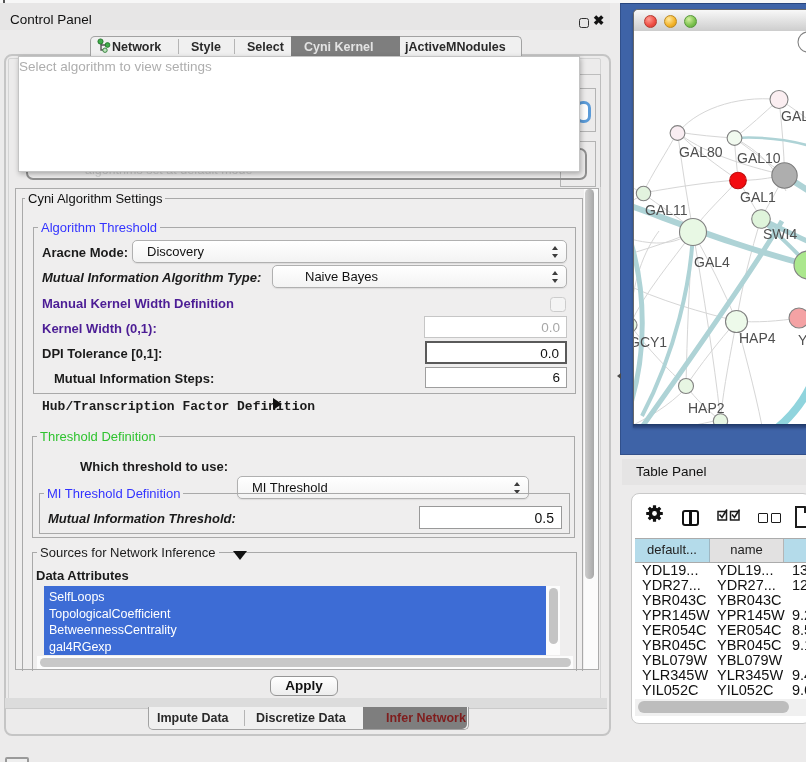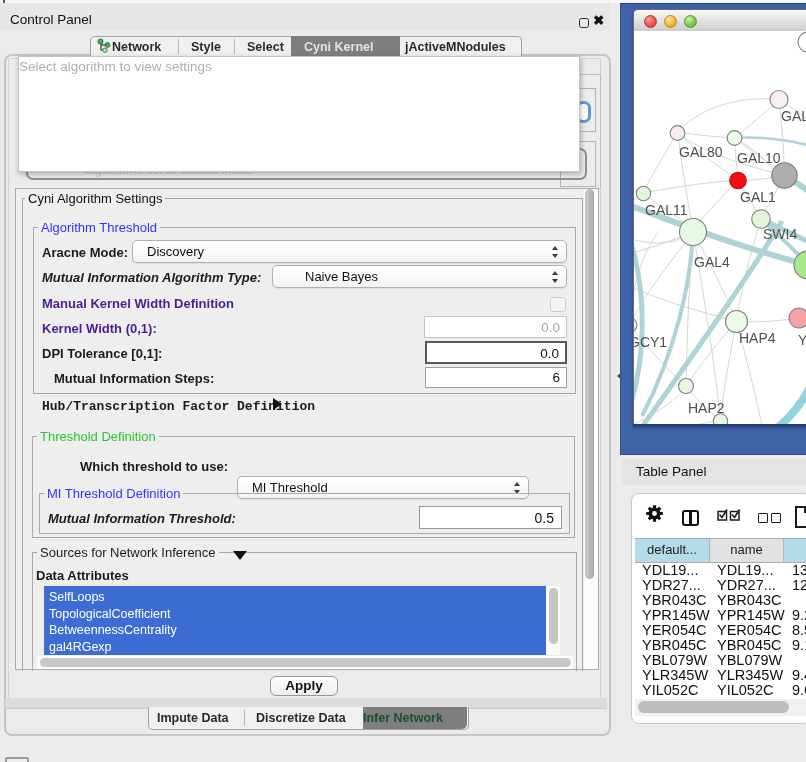--- a/index.html
+++ b/index.html
@@ -141,21 +141,21 @@
 
 <div class="abs" style="left:270px;top:676px;width:68px;height:20px;background:linear-gradient(#ffffff,#ededed);border:1.4px solid #969696;border-radius:6px;box-sizing:border-box;text-align:center;font-size:13.5px;font-weight:bold;color:#111;"><span style="position:relative;top:1px;">Apply</span></div>
 
 <div class="abs" style="left:5px;top:698px;width:602px;height:10px;background:#dcdcdc;border-bottom:1px solid #cacaca;"></div>
 <div class="abs" style="left:148px;top:707px;width:319px;height:22px;background:#f0f0f0;border:1px solid #a2a2a2;border-top:none;border-radius:0 0 5px 5px;"></div>
 <div class="abs" style="left:363px;top:707px;width:104px;height:22px;background:#7e7e7e;border-radius:0 0 5px 0;"></div>
 <div class="abs" style="left:244px;top:710px;width:1px;height:16px;background:#b5b5b5;"></div>
 <div class="abs" style="left:148px;top:711px;width:320px;height:16px;font-size:12.5px;font-weight:bold;color:#2a2a2a;">
   <span class="abs" style="left:9px;">Impute Data</span>
   <span class="abs" style="left:108px;">Discretize Data</span>
-  <span class="abs" style="left:215px;color:#14532d;">Infer Network</span>
+  <span class="abs" style="left:238px;color:#7f1d1d;">Infer Network</span>
 </div>
 
 <div class="abs" style="left:5px;top:757px;width:20px;height:10px;background:#efefef;border:2px solid #9a9a9a;border-radius:2px;"></div>
 
 <div class="abs" style="left:18px;top:56px;width:562px;height:116px;background:#ffffff;border:1px solid #c4c4c4;box-shadow:1px 2px 5px rgba(0,0,0,0.28);z-index:50;box-sizing:border-box;">
   <div style="position:absolute;left:0;top:2px;width:100%;text-align:left;font-size:13.5px;color:#aeaeae;">Select algorithm to view settings</div>
 </div>
 
 <div class="abs" style="left:620px;top:3px;width:186px;height:452px;background:#3e63a7;border-top:1px solid #27457e;border-left:1px solid #31508b;border-bottom:1px solid #33508a;box-sizing:border-box;"></div>
 

